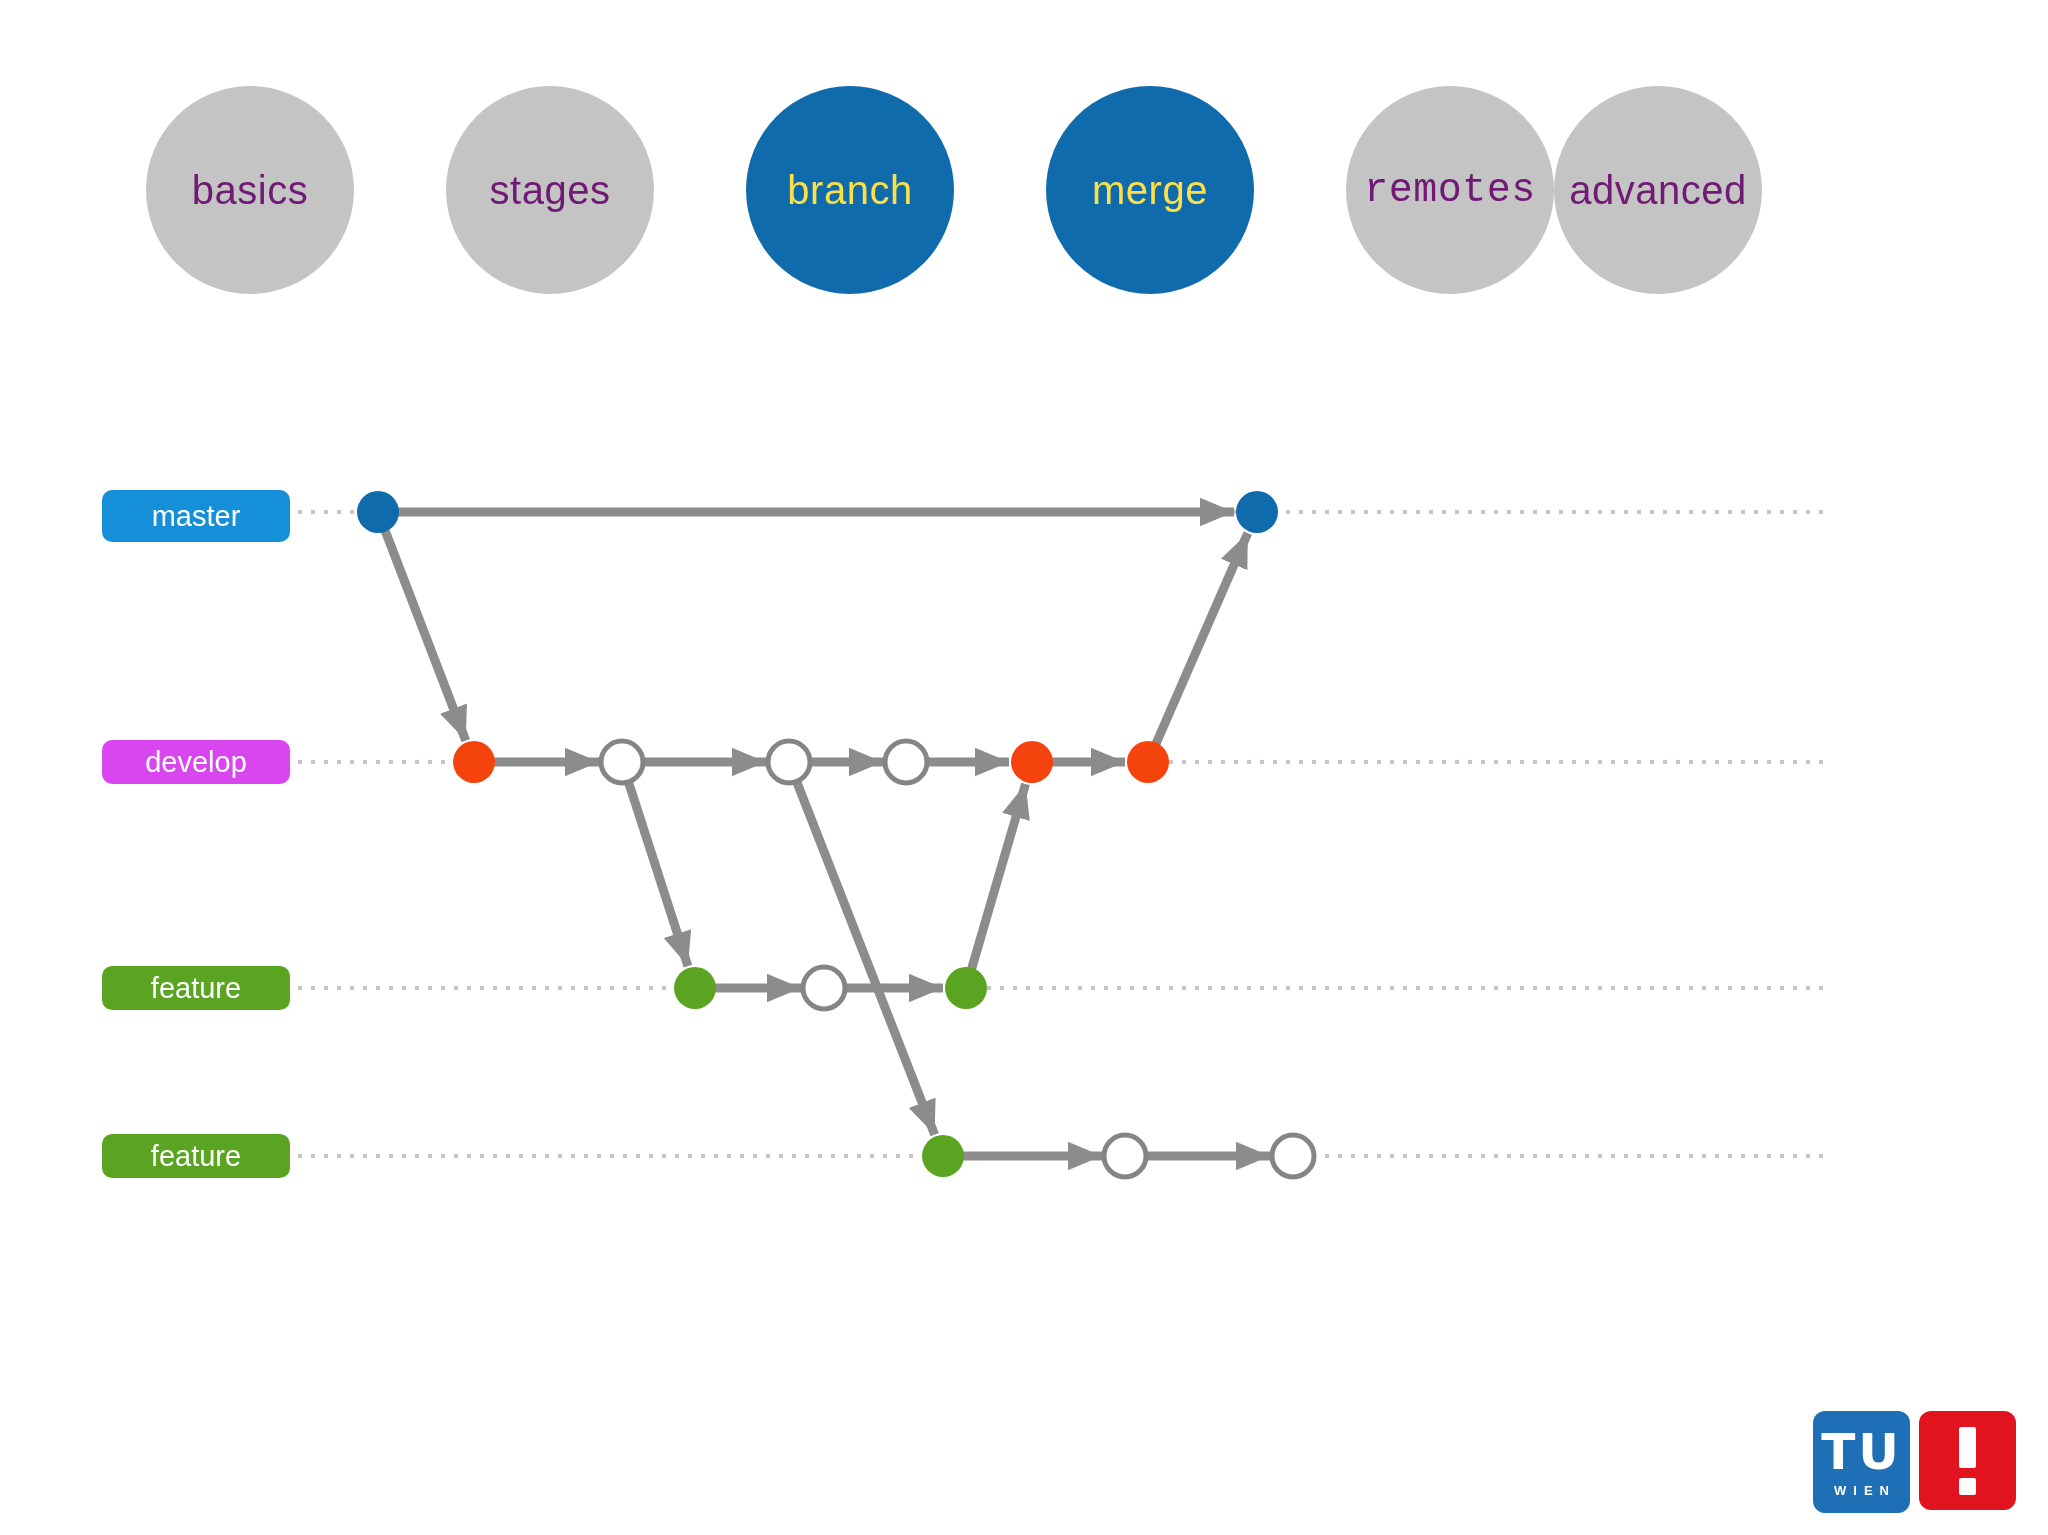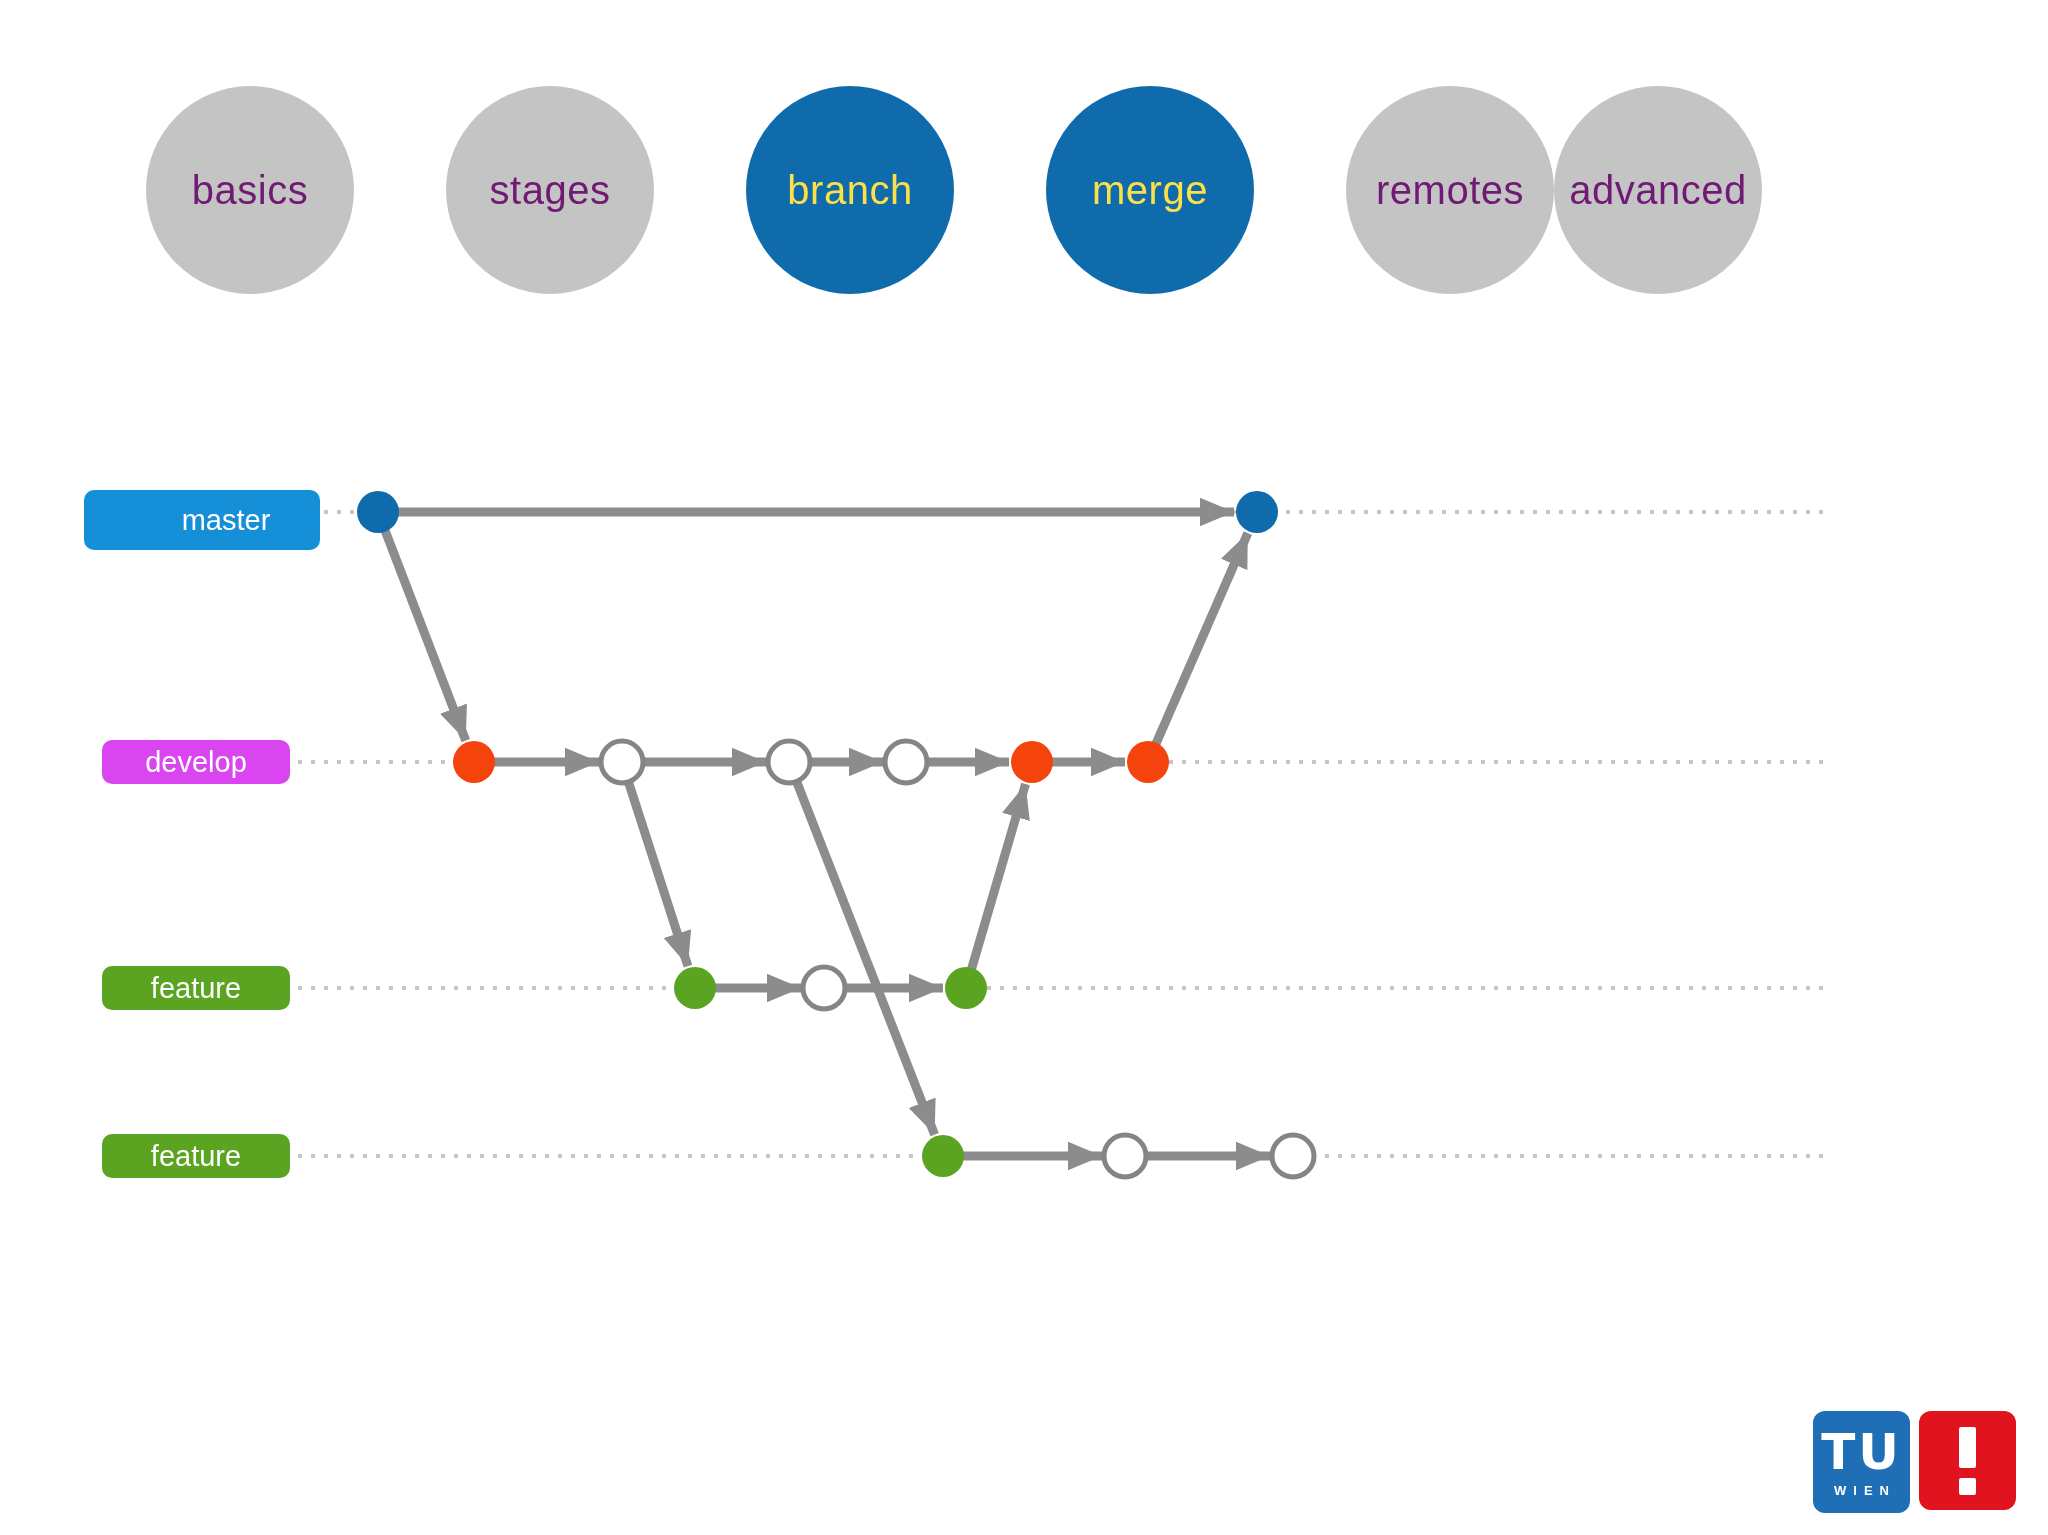--- a/index.html
+++ b/index.html
@@ -11,21 +11,21 @@
   .topic{
     position:absolute;top:86px;width:208px;height:208px;border-radius:50%;
     background:#c4c4c4;color:#701a75;display:flex;align-items:center;justify-content:center;
     font-size:40px;letter-spacing:0.5px;
   }
   .topic.active{background:#0f6bab;color:#fde047;}
   .topic:nth-of-type(1){left:146px;}
   .topic:nth-of-type(2){left:446px;}
   .topic:nth-of-type(3){left:746px;}
   .topic:nth-of-type(4){left:1046px;}
-  .topic:nth-of-type(5){left:1346px;}
+  .topic:nth-of-type(5){left:1346px;font-family:Liberation Mono, monospace;}
   .topic:nth-of-type(6){left:1554px;}
   
   #graph-svg{position:absolute;left:0;top:0;}
   
   .branch-label{
     position:absolute;display:flex;align-items:center;justify-content:center;
     color:#ffffff;font-size:29px;
   }
   
   .annotation{
@@ -96,21 +96,21 @@
       <circle cx="1032" cy="762" r="21" fill="#f5430e" stroke="none" stroke-width="0"></circle>
       <circle cx="1148" cy="762" r="21" fill="#f5430e" stroke="none" stroke-width="0"></circle>
       <circle cx="695" cy="988" r="21" fill="#5ba421" stroke="none" stroke-width="0"></circle>
       <circle cx="824" cy="988" r="21" fill="#ffffff" stroke="#858585" stroke-width="5"></circle>
       <circle cx="966" cy="988" r="21" fill="#5ba421" stroke="none" stroke-width="0"></circle>
       <circle cx="943" cy="1156" r="21" fill="#5ba421" stroke="none" stroke-width="0"></circle>
       <circle cx="1125" cy="1156" r="21" fill="#ffffff" stroke="#858585" stroke-width="5"></circle>
       <circle cx="1293" cy="1156" r="21" fill="#ffffff" stroke="#858585" stroke-width="5"></circle>
     </svg>
 
-  <div class="branch-label" style="left: 84px; top: 490px; width: 188px; height: 60px; background: rgb(21, 144, 216); border-radius: 10px; padding-left: 48px;">master</div>
+  <div class="branch-label" style="left: 102px; top: 490px; width: 188px; height: 52px; background: rgb(21, 144, 216); border-radius: 10px;">master</div>
   <div class="branch-label" style="left: 102px; top: 740px; width: 188px; height: 44px; background: #d946ef; border-radius: 10px;">develop</div>
   <div class="branch-label" style="left: 102px; top: 966px; width: 188px; height: 44px; background: rgb(91, 164, 33); border-radius: 10px;">feature</div>
   <div class="branch-label" style="left: 102px; top: 1134px; width: 188px; height: 44px; background: rgb(91, 164, 33); border-radius: 10px;">feature</div>
 
 
   <div class="logo">
     <div class="logo-blue" style="background: rgb(30, 111, 181);">
       <div class="logo-tu">TU</div>
       <div class="logo-wien">WIEN</div>
     </div>

